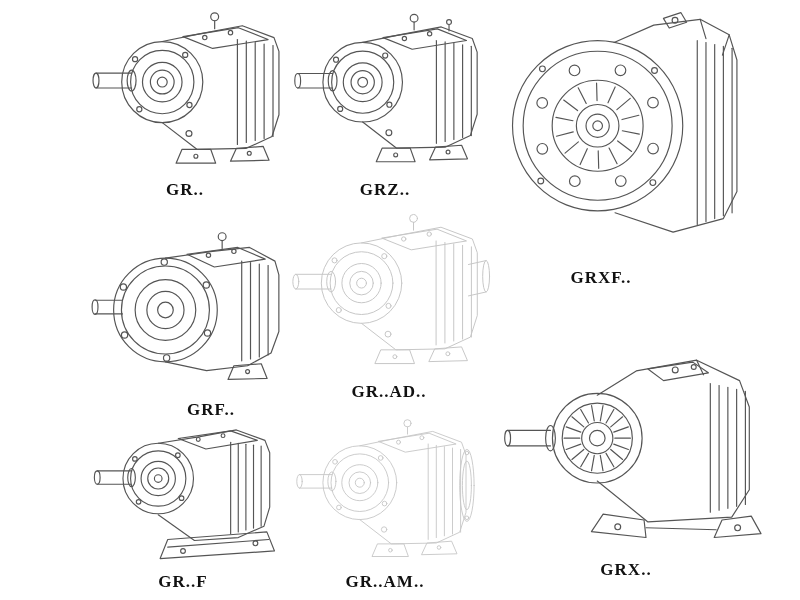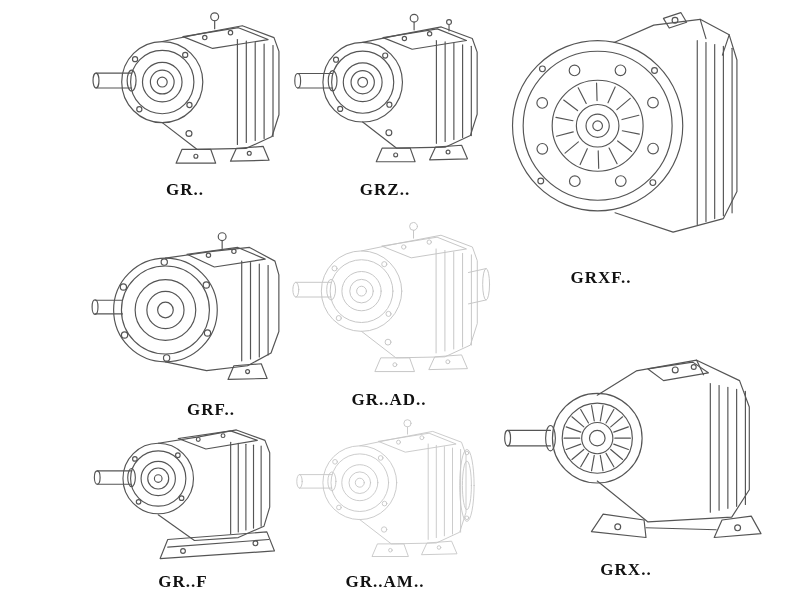--- a/index.html
+++ b/index.html
@@ -10,21 +10,21 @@
   .cell svg{display:block}
   .label{font-family:"Liberation Serif",serif;font-weight:700;font-size:17px;
          color:#111;letter-spacing:1px;white-space:nowrap;margin-top:2px}
 
   #cell-gr{left:86px;top:0;width:198px}      #cell-gr svg{width:198px;height:178px}
   #cell-grz{left:288px;top:0;width:194px}    #cell-grz svg{width:194px;height:178px}
   #cell-grxf{left:498px;top:0;width:296px}   #cell-grxf svg{width:296px;height:266px}
   #cell-grxf .label{transform:translateX(-45px)}
   #cell-grf{left:86px;top:222px;width:198px} #cell-grf svg{width:198px;height:176px}
   #cell-grf .label{transform:translateX(26px)}
-  #cell-grad{left:286px;top:208px;width:206px} #cell-grad svg{width:206px;height:180px}
+  #cell-grad{left:286px;top:200px;width:206px} #cell-grad svg{width:206px;height:180px}
   #cell-grx{left:498px;top:290px;width:296px}  #cell-grx svg{width:296px;height:268px}
   #cell-grx .label{transform:translateX(-20px)}
   #cell-grfoot{left:84px;top:408px;width:198px} #cell-grfoot svg{width:198px;height:162px}
   #cell-gram{left:284px;top:408px;width:202px}  #cell-gram svg{width:202px;height:162px}
 </style>
 </head>
 <body>
 
 <div id="canvas">
 

